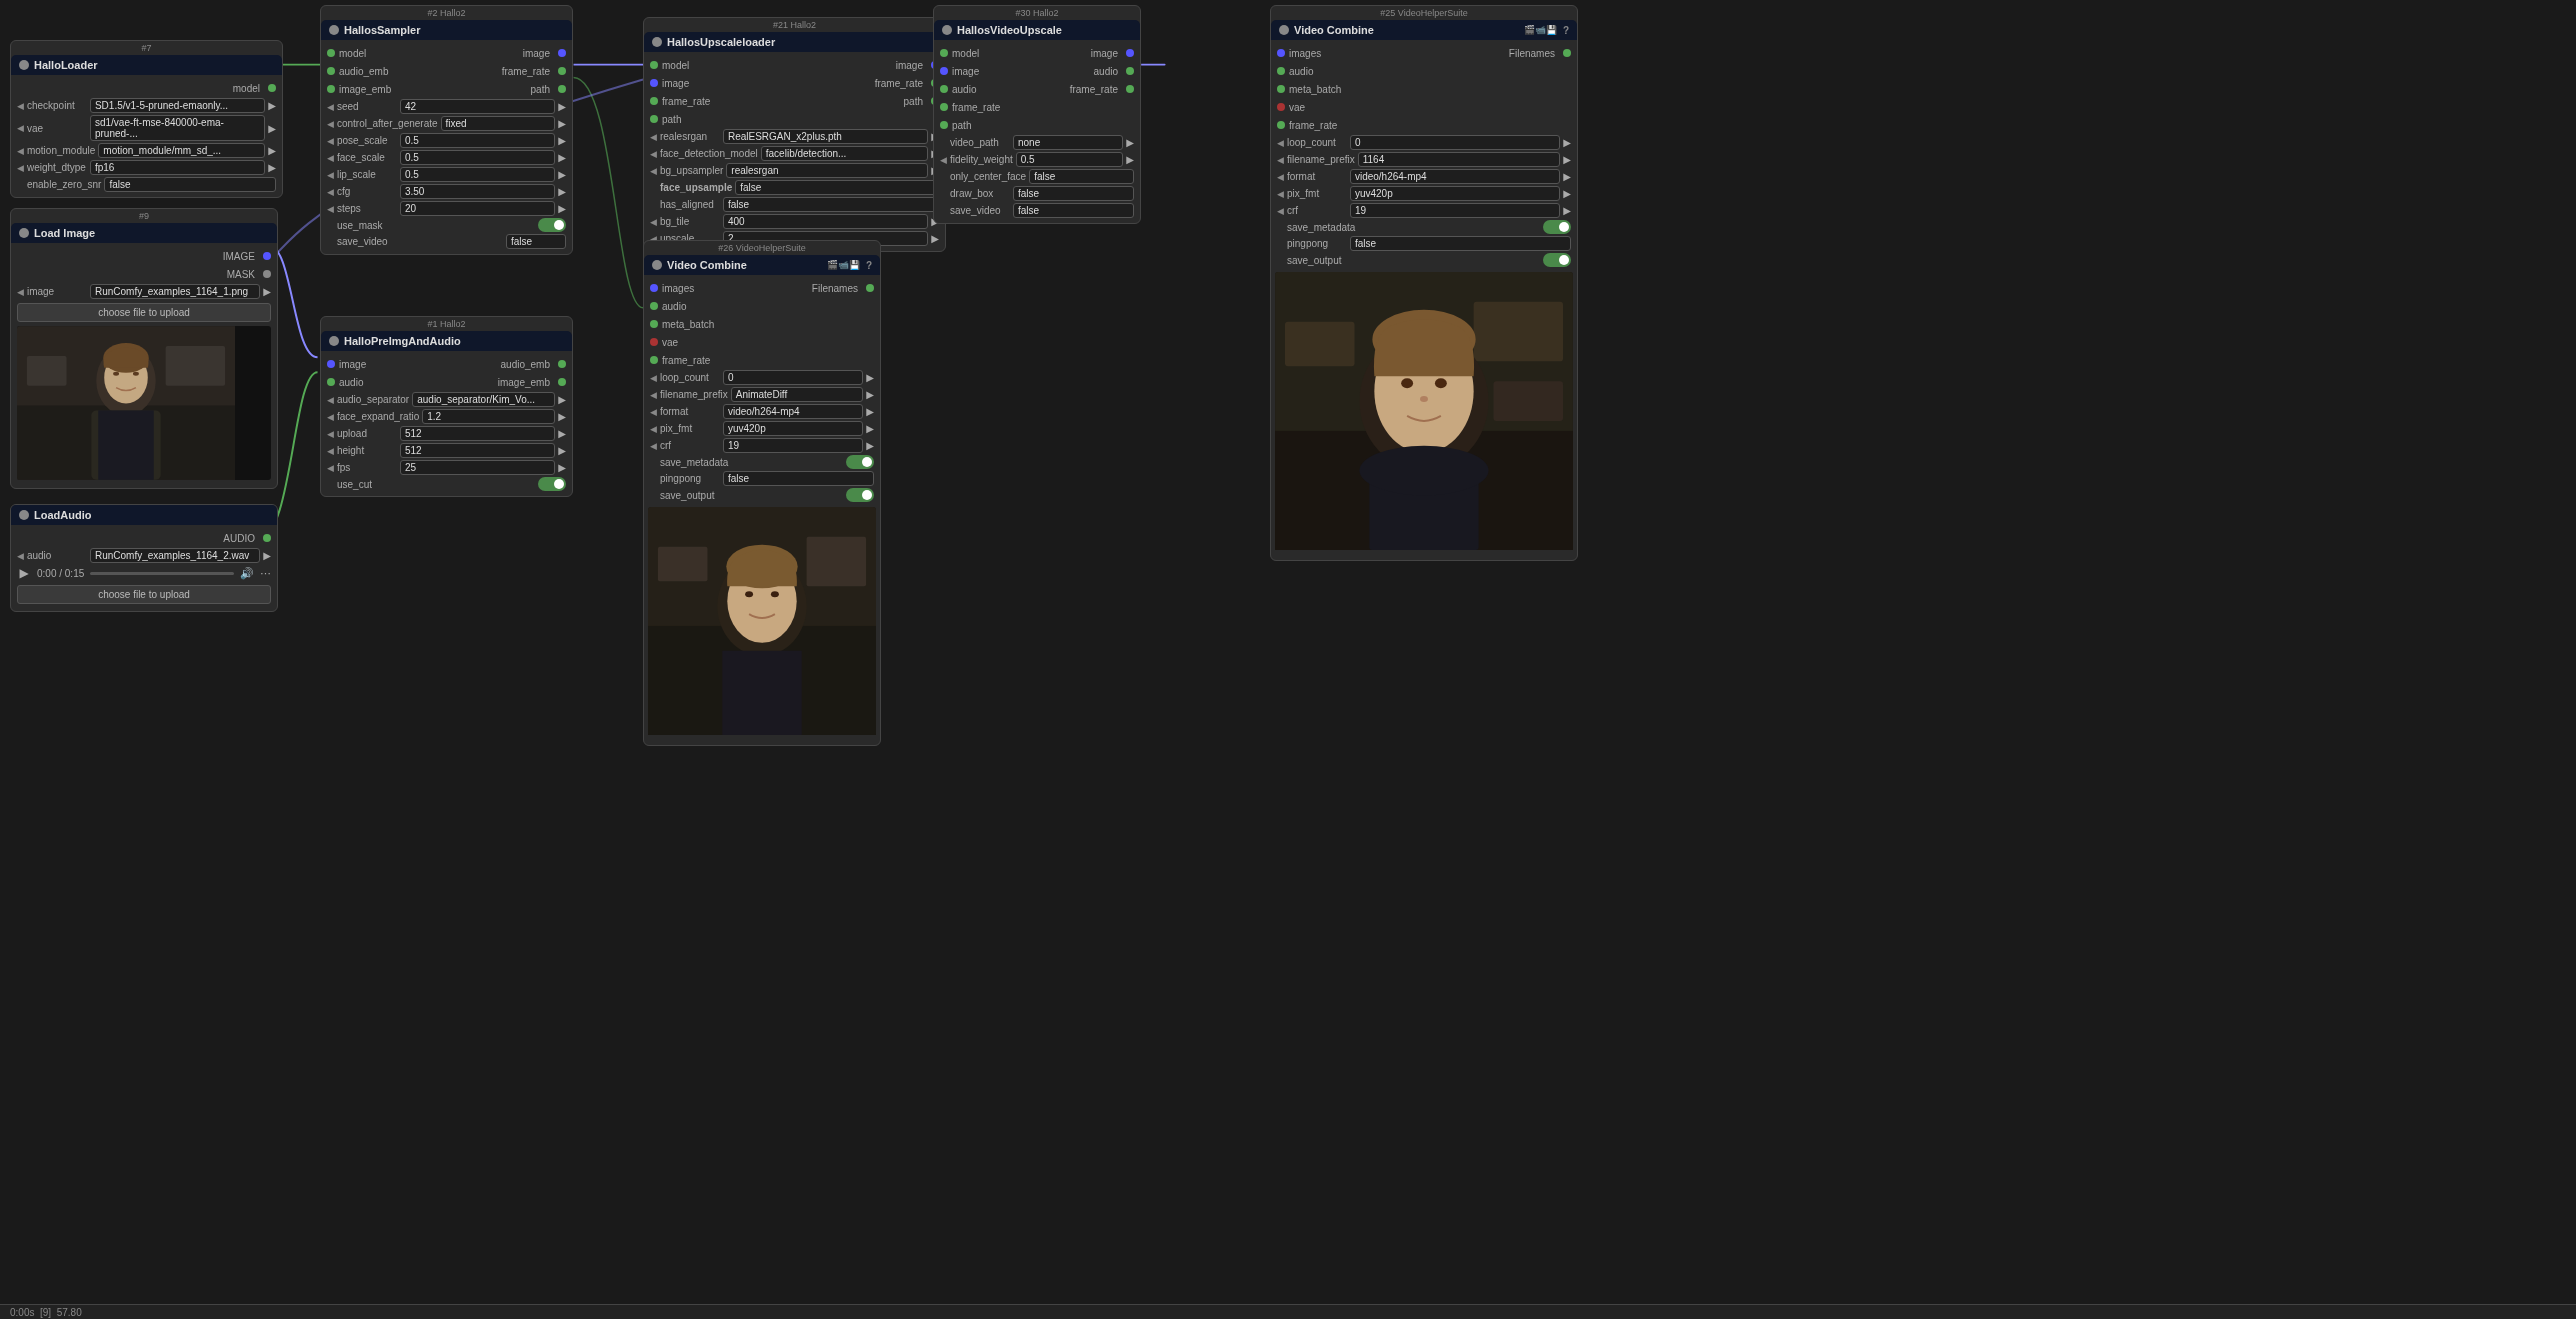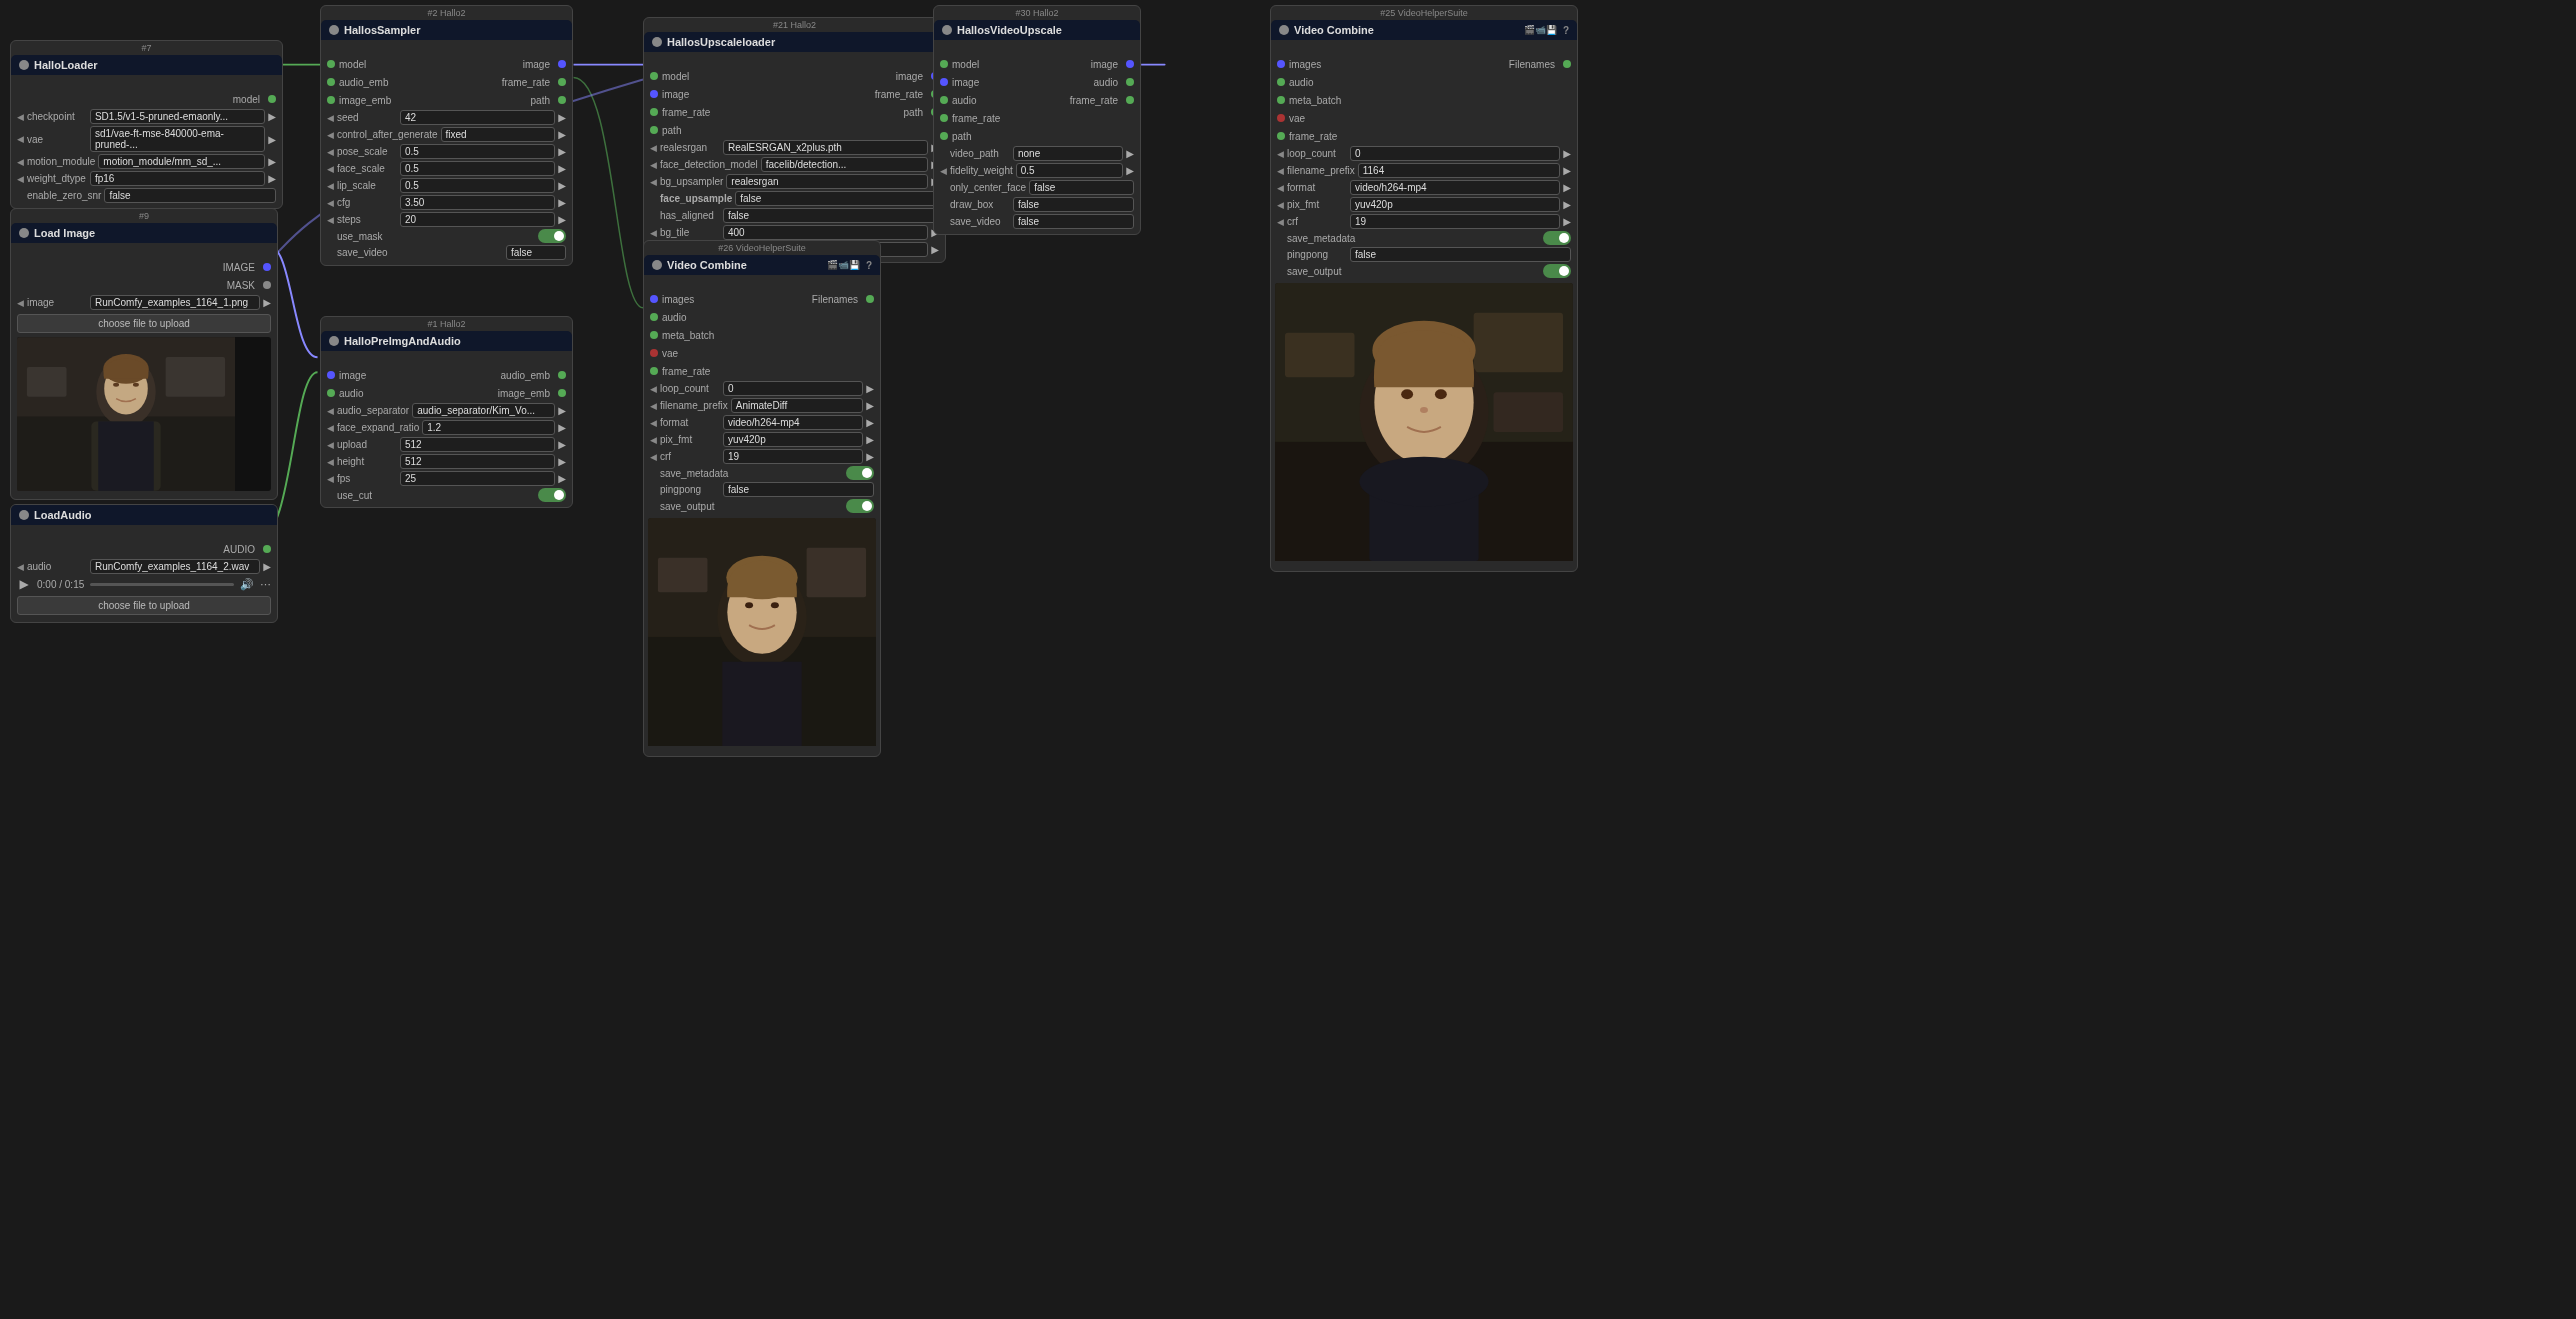--- a/index.html
+++ b/index.html
@@ -40,21 +40,21 @@
       gap: 5px;
     }
     .node-dot {
       width: 10px;
       height: 10px;
       border-radius: 50%;
       display: inline-block;
     }
     .dot-grey { background: #888; }
 
-    .node-body { padding: 4px 0; margin-top: 11px; }
+    .node-body { padding: 4px 0; }
     .toggle {
       width: 28px;
       height: 14px;
       border-radius: 7px;
       background: #4a8a4a;
       display: inline-block;
       position: relative;
       margin-left: auto;
     }
     .toggle::after {
@@ -844,15 +844,20 @@
           <path d="M 133 145 Q 150 155 167 145" stroke="#a07050" stroke-width="2" fill="none"></path>
 
           <rect x="95" y="195" width="110" height="85" fill="#181820" rx="3"></rect>
 
           <ellipse cx="150" cy="200" rx="65" ry="25" fill="#181820"></ellipse>
         </svg>
       </div>
     </div>
   </div>
 
+  <div class="status-bar">
+    <span>0:00s</span>&nbsp;
+    <span>[9]</span>&nbsp;
+    <span>57.80</span>
+  </div>
 
 </div>
 
 
 </body></html>

